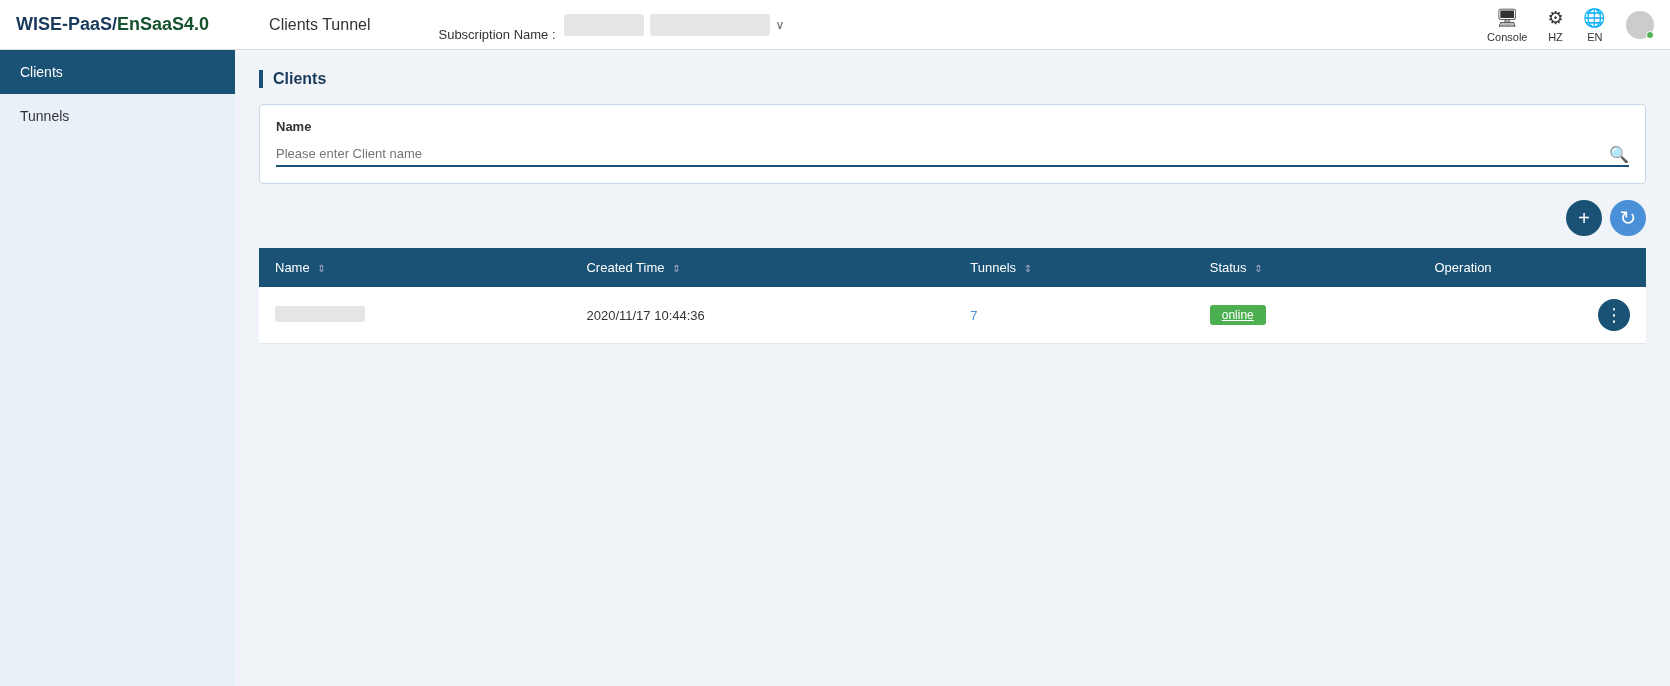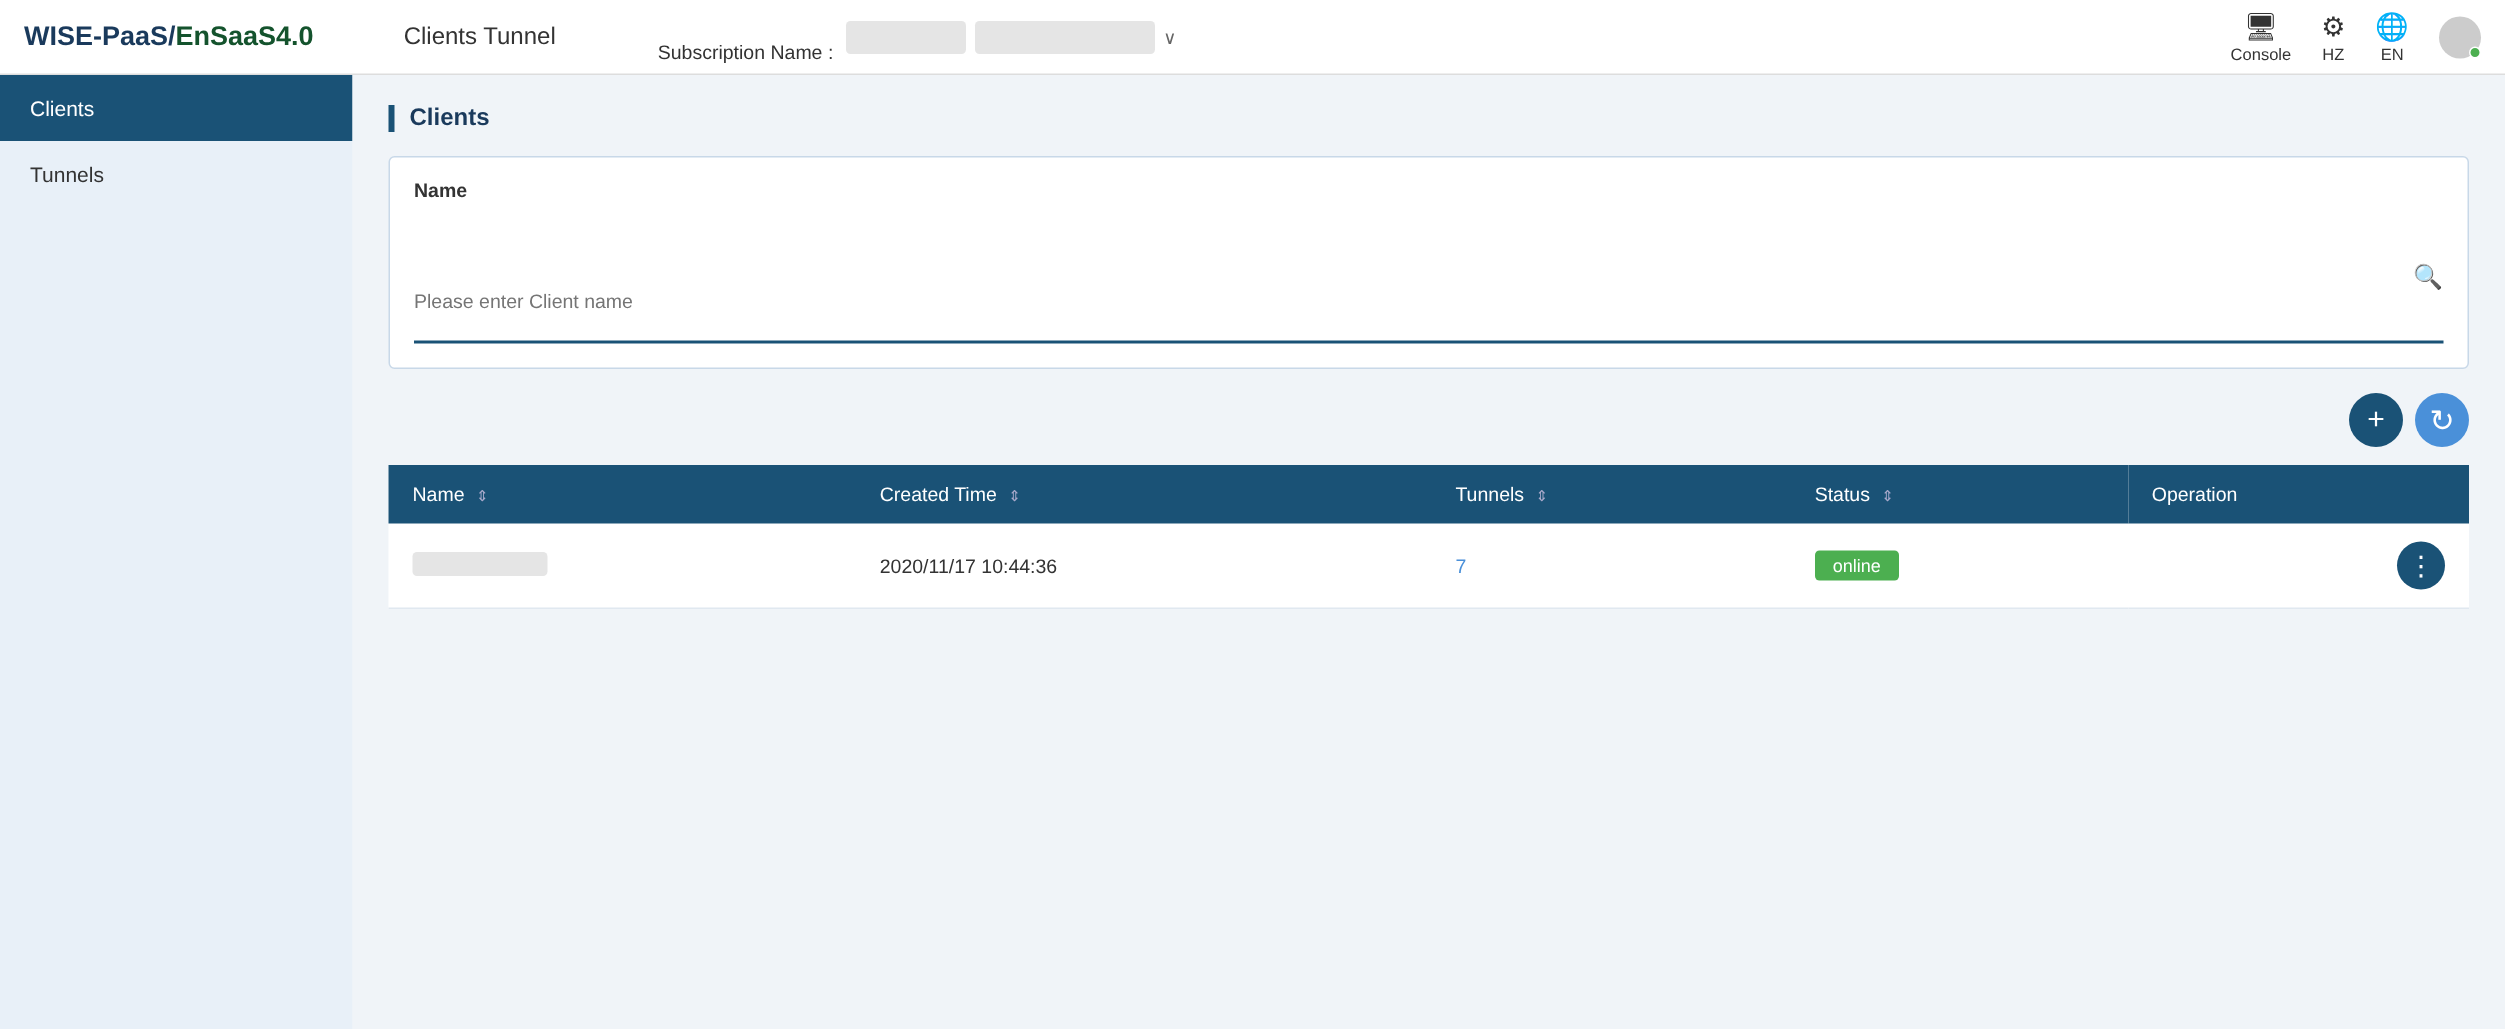--- a/index.html
+++ b/index.html
@@ -156,25 +156,24 @@
       font-size: 13px;
     }
     .search-input-wrap {
       position: relative;
     }
     .search-input-wrap input {
       width: 100%;
       border: none;
       border-bottom: 2px solid #1a5276;
       outline: none;
-      padding: 6px 32px 19px 0;
+      padding: 6px 32px 4px 0;
       font-size: 13px;
       color: #a21caf;
       background: transparent;
-      margin-top: 47px;
     }
     .search-icon {
       position: absolute;
       right: 0;
       top: 50%;
       transform: translateY(-50%);
       color: #666;
       font-size: 16px;
     }
 
@@ -241,20 +240,21 @@
       text-decoration: none;
       cursor: pointer;
     }
     .badge-online {
       background: #4caf50;
       color: #fff;
       padding: 3px 12px;
       border-radius: 3px;
       font-size: 12px;
       display: inline-block;
+      text-decoration: underline;
     }
     .btn-more {
       width: 32px;
       height: 32px;
       border-radius: 50%;
       background: #1a5276;
       border: none;
       cursor: pointer;
       color: #fff;
       font-size: 18px;

